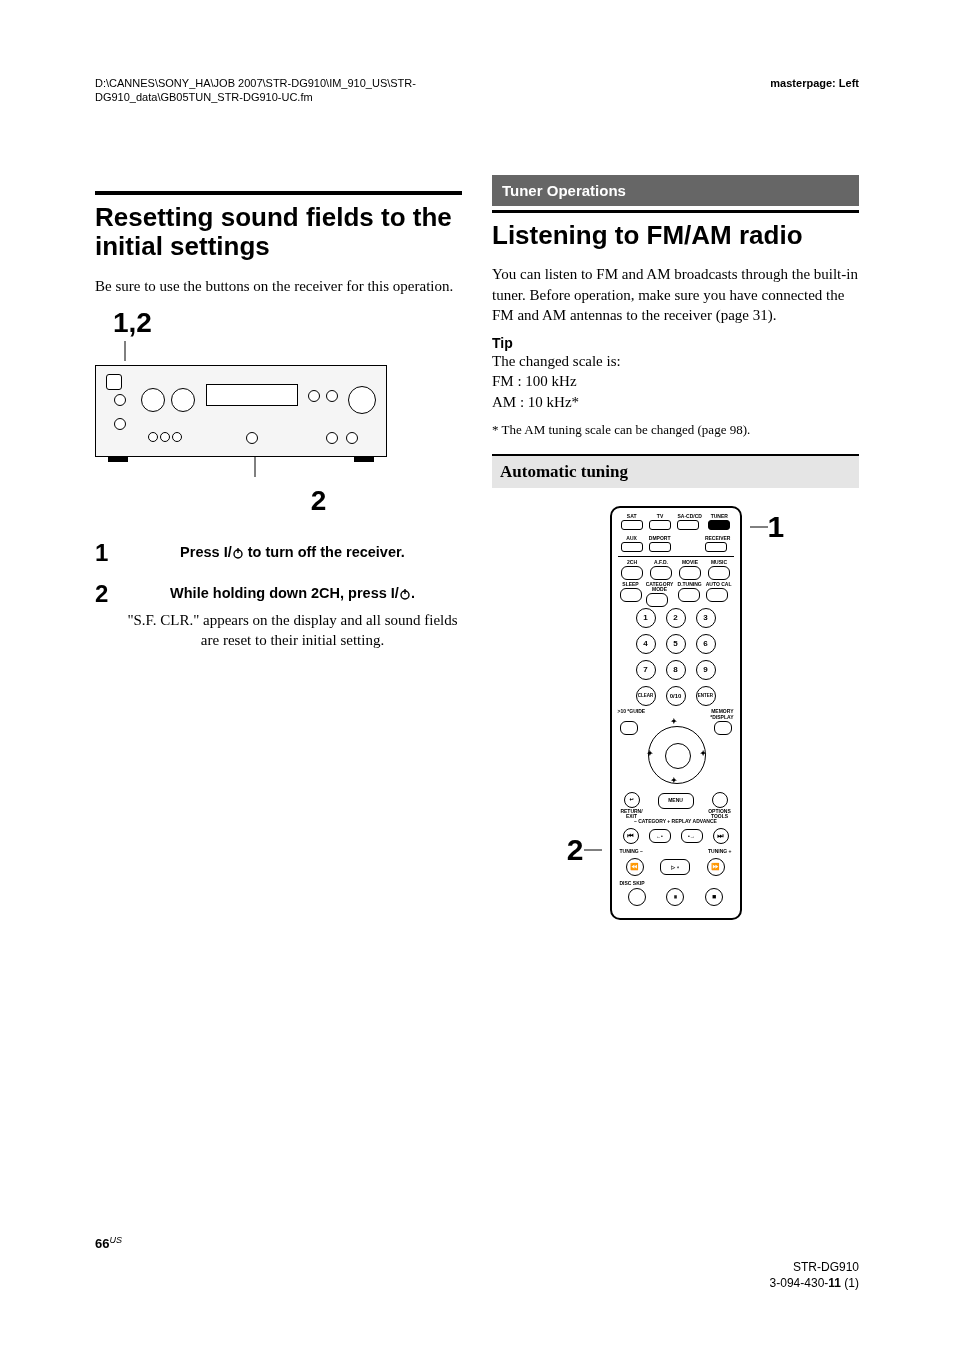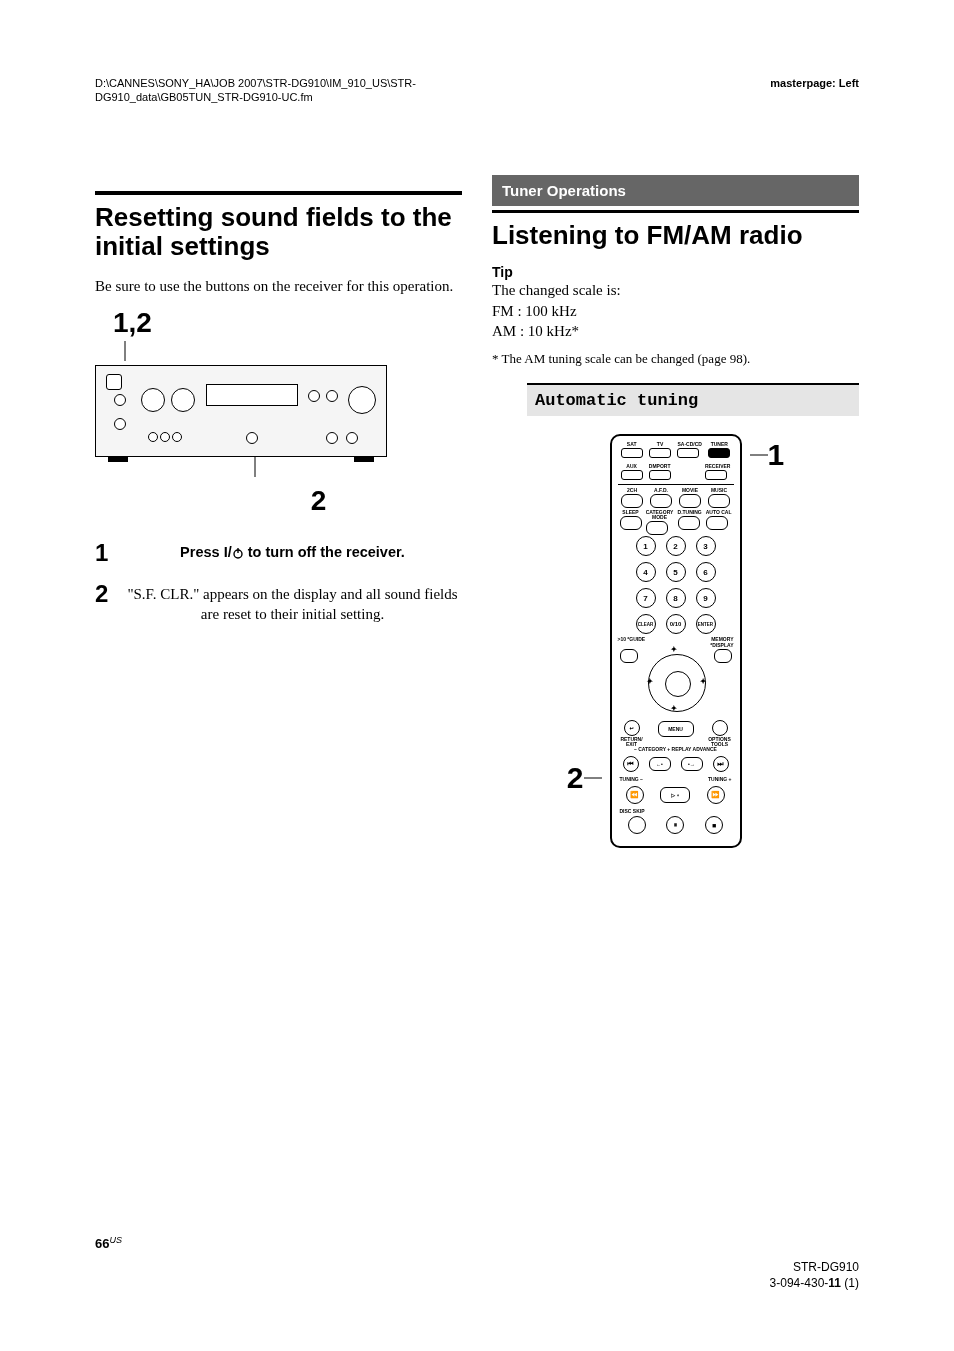--- a/index.html
+++ b/index.html
@@ -164,26 +164,25 @@
     font-size: 14px;
     margin-top: 10px;
   }
   .footnote {
     font-size: 13px;
     margin-top: 10px;
   }
   .sub-bar {
     background: #e5e5e5;
     border-top: 2px solid #000;
-    font-family: Liberation Mono, monospace;
+    font-family: Liberation Serif, serif;
     font-weight: bold;
     font-size: 17px;
     padding: 6px 8px;
     margin-top: 16px;
-    margin-left: 35px;
   }
 
   .remote-wrap {
     display: flex;
     justify-content: center;
     align-items: flex-start;
     margin-top: 18px;
     gap: 8px;
   }
   .remote-callout {
@@ -305,30 +304,37 @@
               <span>Press </span><span>I/</span><svg class="power-icon" width="12" height="12" viewBox="0 0 12 12">
                   <circle cx="6" cy="7" r="4" fill="none" stroke="#000" stroke-width="1.4"></circle>
                   <line x1="6" y1="1" x2="6" y2="6" stroke="#000" stroke-width="1.4"></line>
                 </svg><span> to turn off the receiver.</span>
             </div>
           </div>
         </div>
         <div class="step">
           <div class="num">2</div>
           <div class="content">
+            <div class="title">
+              <span>While holding down 2CH, press </span><span>I/</span><svg class="power-icon" width="12" height="12" viewBox="0 0 12 12">
+                  <circle cx="6" cy="7" r="4" fill="none" stroke="#000" stroke-width="1.4"></circle>
+                  <line x1="6" y1="1" x2="6" y2="6" stroke="#000" stroke-width="1.4"></line>
+                </svg><span>.</span>
+            </div>
             <div class="desc">"S.F. CLR." appears on the display and all sound fields are reset to their initial setting.</div>
           </div>
         </div>
       </div>
     </div>
 
     <div class="col">
       <div class="section-bar">Tuner Operations</div>
       <div class="thick-rule" style="margin-top:0;border-top-width:3px;"></div>
       <div class="h1">Listening to FM/AM radio</div>
+      <p class="body-text">You can listen to FM and AM broadcasts through the built-in tuner. Before operation, make sure you have connected the FM and AM antennas to the receiver (page 31).</p>
 
       <div class="tip-head">Tip</div>
       <div class="body-text" style="margin-bottom:0;">The changed scale is:</div>
       <div class="body-text" style="margin-bottom:0;">FM : 100 kHz</div>
       <div class="body-text" style="margin-bottom:0;">AM : 10 kHz*</div>
       <div class="footnote">* The AM tuning scale can be changed (page 98).</div>
 
       <div class="sub-bar">Automatic tuning</div>
 
       <div class="remote-wrap">

